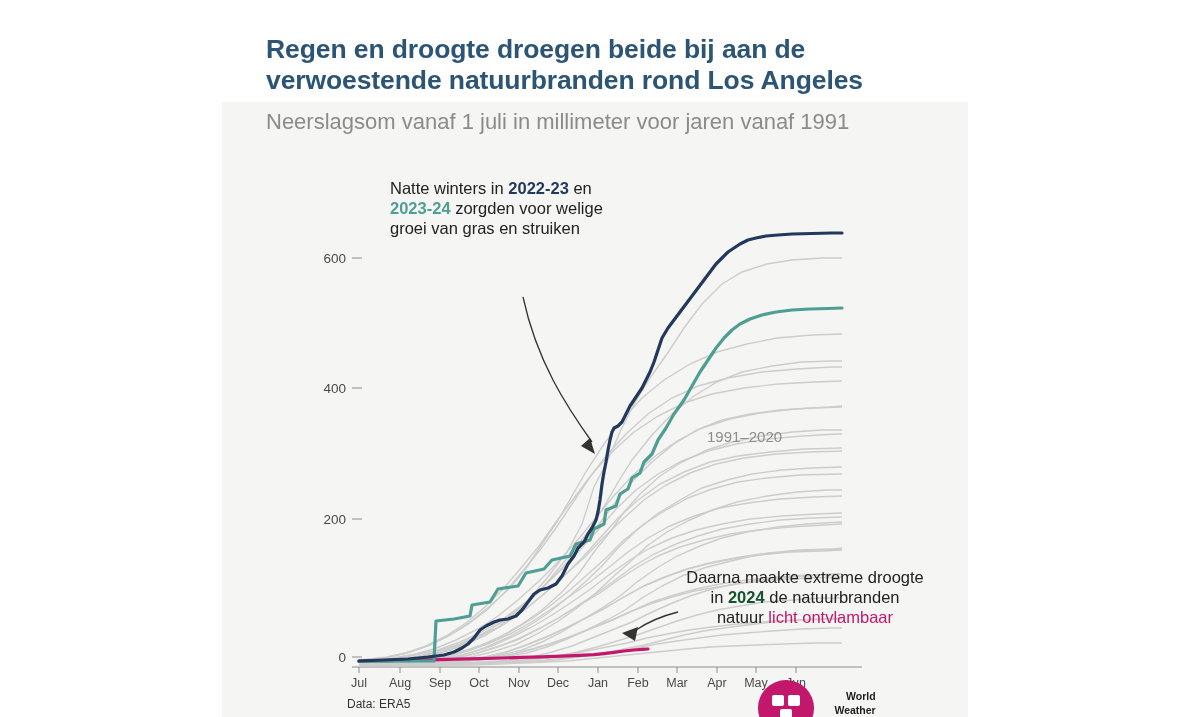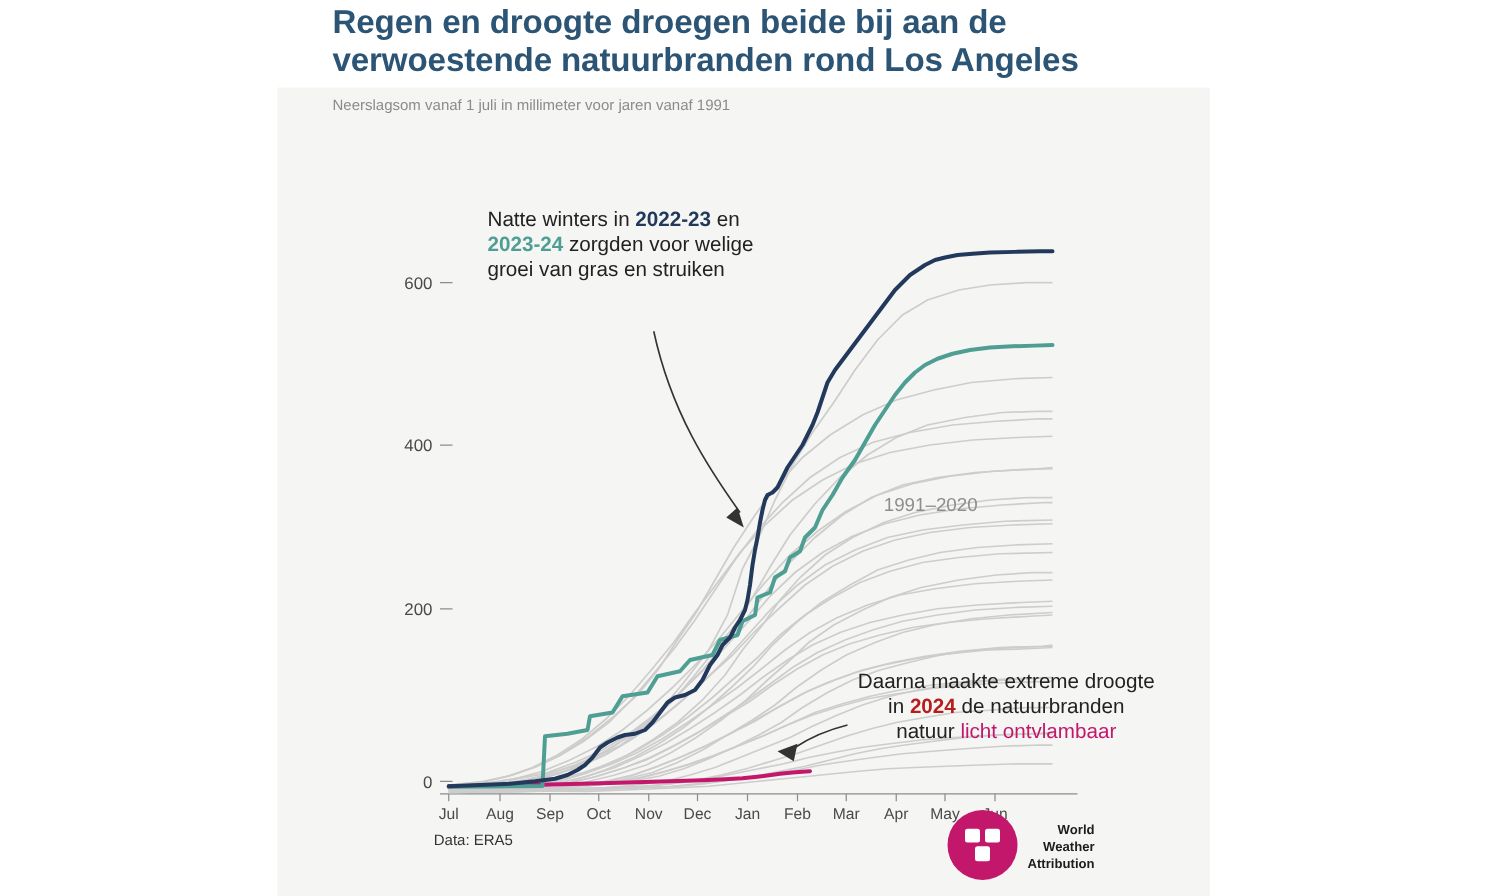--- a/index.html
+++ b/index.html
@@ -11,20 +11,21 @@
     width: 1200px;
     height: 717px;
     font-family: "Liberation Sans", sans-serif;
     overflow: hidden;
   }
   #root {
     position: relative;
     width: 1200px;
     height: 653px;
     background: #ffffff;
+    margin-top: 32px;
   }
   .panel {
     position: absolute;
     left: 222px;
     top: 0;
     width: 746px;
     height: 717px;
     background: #f5f5f3;
   }
   .title-wrap {
@@ -43,21 +44,21 @@
     font-size: 26.5px;
     line-height: 1.18;
     color: #2c5575;
     font-weight: 600;
     letter-spacing: -0.1px;
   }
   .subtitle {
     position: absolute;
     left: 266px;
     top: 77px;
-    font-size: 12px;
+    font-size: 22px;
     color: #8b8b8b;
     font-weight: 400;
   }
   .chart {
     position: absolute;
     left: 222px;
     top: 100px;
     width: 746px;
     height: 560px;
   }
@@ -75,25 +76,25 @@
     fill: #4a4a4a;
   }
   .annot {
     position: absolute;
     font-size: 16.5px;
     line-height: 1.22;
     color: #222222;
   }
   .c-navy { color: #22395c; font-weight: 700; }
   .c-teal { color: #4e9e93; font-weight: 700; }
-  .c-mag  { color: #b91c1c; font-weight: 700; }
+  .c-mag  { color: #14532d; font-weight: 700; }
   .c-mag-normal { color: #c2176b; }
   #annot-wet {
     left: 390px;
-    top: 166px;
+    top: 146px;
     width: 270px;
   }
   #annot-dry {
     left: 655px;
     top: 535px;
     width: 300px;
     text-align: center;
   }
   #band-label {
     position: absolute;

